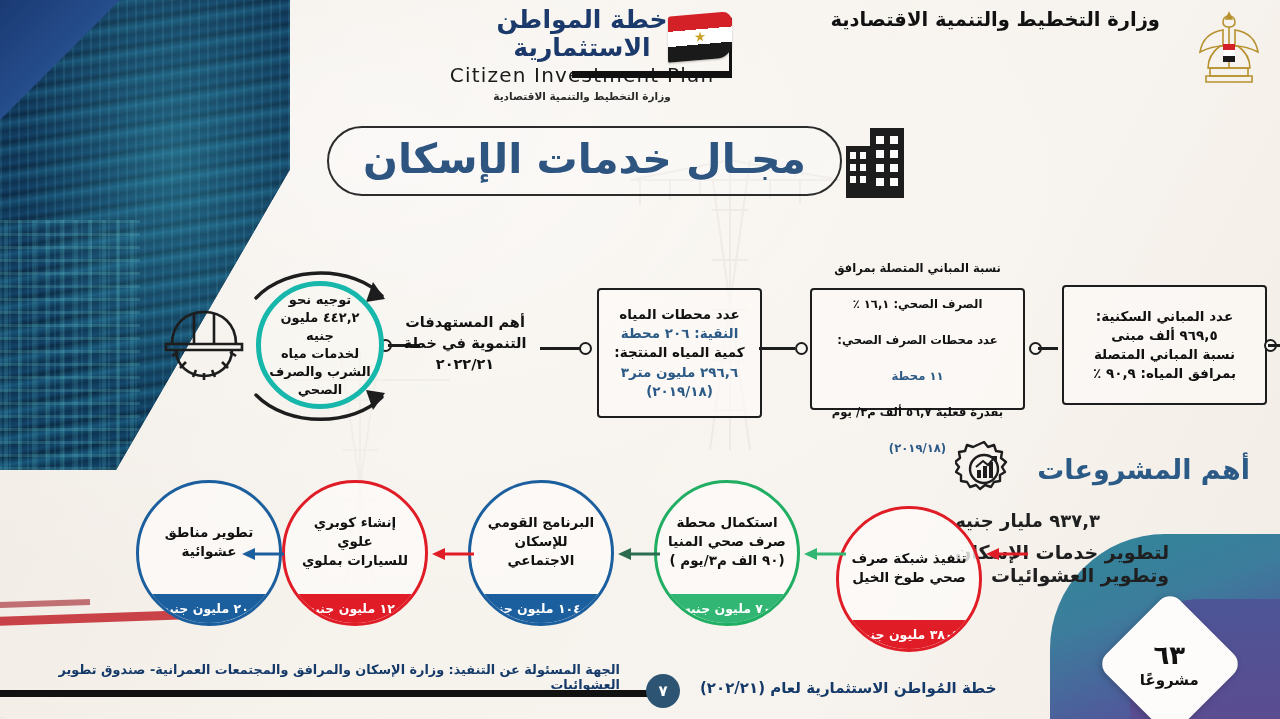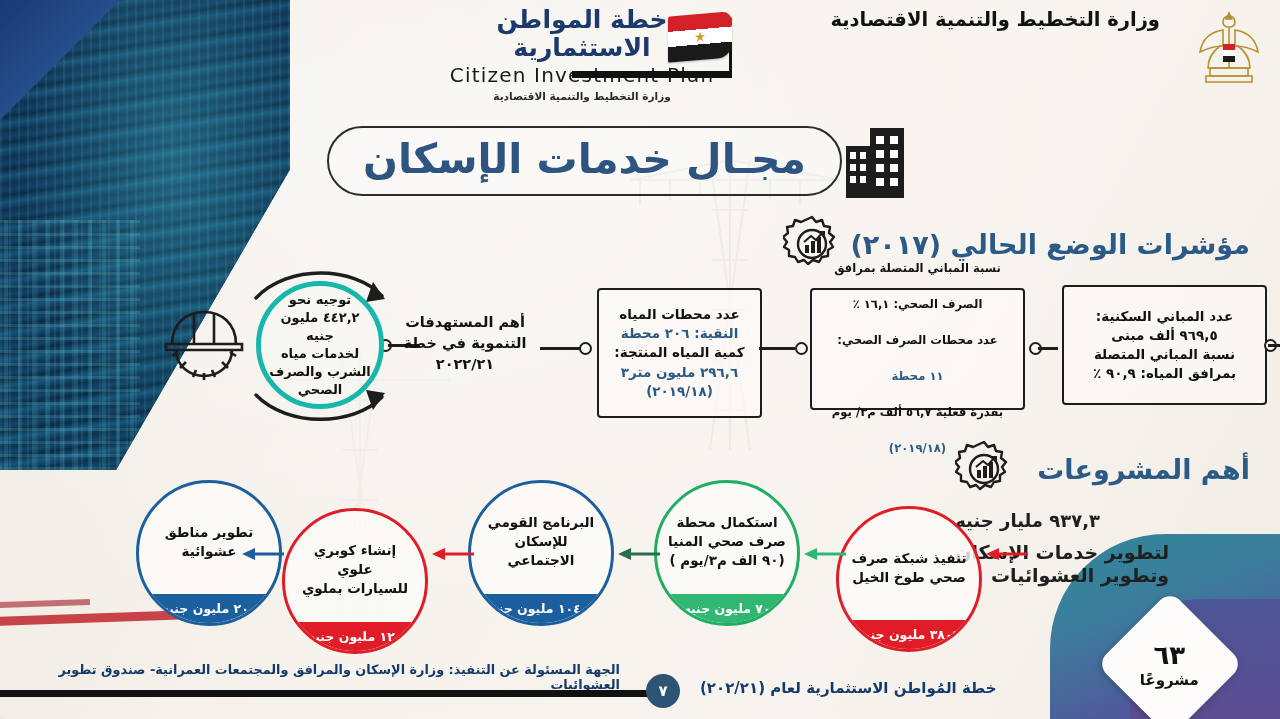--- a/index.html
+++ b/index.html
@@ -197,21 +197,21 @@
   .proj .cost{
     width:100%; height:29px; display:flex; align-items:center; justify-content:center;
     color:#fff; font-size:12.5px; font-weight:bold;
   }
   #proj-1{ right:298px; top:506px; border:3px solid #e01c26; }
   #proj-1 .cost{ background:#e01c26; }
   #proj-2{ right:480px; top:480px; border:3px solid #1fae62; }
   #proj-2 .cost{ background:#32b673; }
   #proj-3{ right:666px; top:480px; border:3px solid #1c5f9e; }
   #proj-3 .cost{ background:#1c5f9e; }
-  #proj-4{ right:852px; top:508px; border:3px solid #e01c26; }
+  #proj-4{ right:852px; top:480px; border:3px solid #e01c26; }
   #proj-4 .cost{ background:#e01c26; }
   #proj-5{ right:998px; top:480px; border:3px solid #1c5f9e; }
   #proj-5 .cost{ background:#1c5f9e; }
 
   .arrow{ position:absolute; top:546px; height:16px; width:42px; }
 
   
   .diamond{
     position:absolute; right:58px; top:612px; width:104px; height:104px;
     background:#fdfcfa; border-radius:14px; transform:rotate(45deg);
@@ -315,34 +315,20 @@
           <rect x="48" y="40" width="8" height="8"></rect>
         <rect x="34" y="54" width="8" height="8"></rect>
           <rect x="48" y="54" width="8" height="8"></rect>
       </g>
     </svg>
     <div class="title-pill">
       <span>مجـال خدمات الإسكان</span>
     </div>
   </div>
 
-  <div class="sec-head" id="sec-current">
-    <div class="txt">مؤشرات الوضع الحالي (٢٠١٧)</div>
-    <svg class="gear" viewBox="0 0 58 58">
-      <path d="M29 2 l4 5 l6-2 l2 6 l6 1 l-1 6 l5 4 l-4 5 l3 5 l-5 3 l0 6 l-6 1 l-3 5 l-6-2 l-5 4 l-4-4 l-6 2 l-3-5 l-6-1 l0-6 l-5-3 l3-5 l-4-5 l5-4 l-1-6 l6-1 l2-6 l6 2z" fill="none" stroke="#1d1d1d" stroke-width="2.4" stroke-linejoin="round"></path>
-      <circle cx="29" cy="29" r="14" fill="none" stroke="#1d1d1d" stroke-width="2.4"></circle>
-      <g fill="#1d1d1d">
-        <rect x="22" y="30" width="4" height="8"></rect>
-          <rect x="28" y="26" width="4" height="12"></rect>
-          <rect x="34" y="22" width="4" height="16"></rect>
-      </g>
-      <path d="M21 27 L28 21 L33 25 L39 18" fill="none" stroke="#1d1d1d" stroke-width="2"></path>
-      <path d="M36 17 L41 17 L41 22" fill="none" stroke="#1d1d1d" stroke-width="2"></path>
-    </svg>
-  </div>
 
   <div class="ind" id="ind-1">
     <div>
       <p>عدد المباني السكنية:</p>
       <p>٩٦٩,٥ ألف مبنى</p>
       <p>نسبة المباني المتصلة</p>
       <p>بمرافق المياه: ٩٠,٩ ٪</p>
     </div>
   </div>
 

